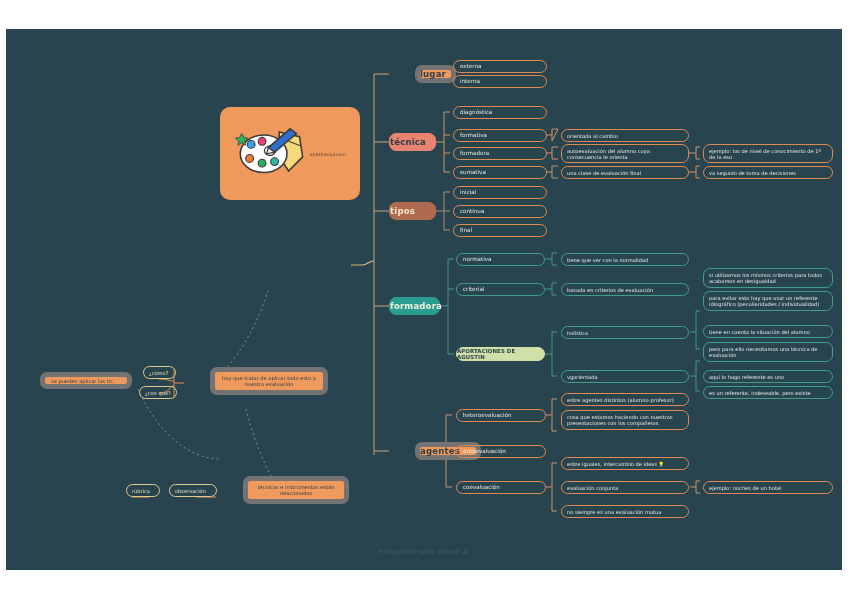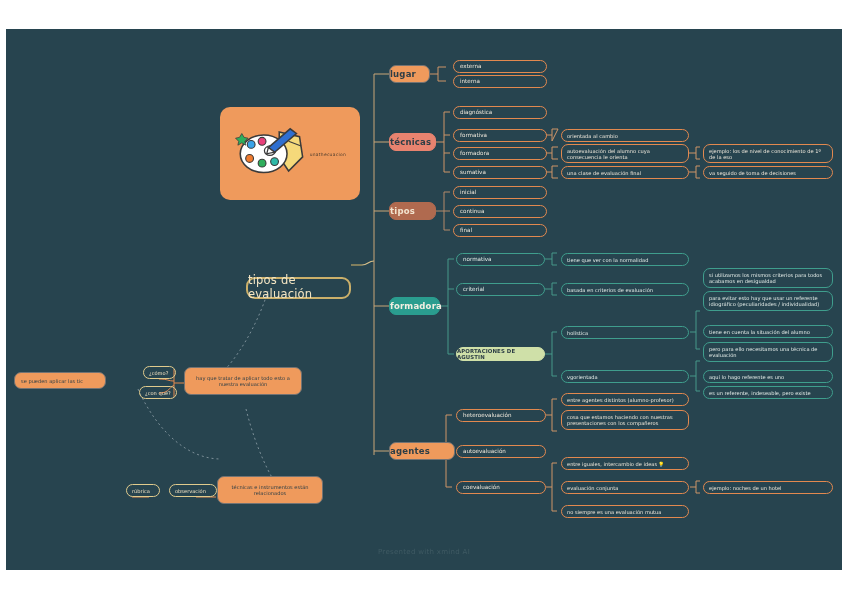--- a/index.html
+++ b/index.html
@@ -16,21 +16,21 @@
   .node{
     position:absolute;box-sizing:border-box;
     display:flex;align-items:center;
     border-radius:7px;
     line-height:1.18;
     white-space:normal;
   }
   .node span{display:block;width:100%;}
 
   
-  .n-orange-solid{background:#ef9a5c;color:#2d3e46;border:1px solid #737373;}
+  .n-orange-solid{background:#ef9a5c;color:#2d3e46;border:5px solid #737373;margin-left:26px;}
   .n-salmon-solid{background:#e8836f;color:#2d3e46;border:1px solid #e8836f;}
   .n-brown-solid{background:#b06a4f;color:#f3e4cf;border:1px solid #b06a4f;}
   .n-teal-solid{background:#2a9d8f;color:#f2efe2;border:1px solid #2a9d8f;}
   .n-green-solid{background:#cfe0a8;color:#2d3e46;border:1px solid #cfe0a8;}
   .n-outline-orange{background:transparent;color:#f0e9dc;border:1px solid #e2894f;}
   .n-outline-teal{background:transparent;color:#e6eeea;border:1px solid #3f9e8d;}
   .n-outline-gold2{background:transparent;color:#f2e3c3;border:1px solid #e0cb8d;}
 
   .center-node{
     border-radius:9px;border:2px solid #cbb06a;background:transparent;
@@ -195,36 +195,33 @@
         <circle cx="36" cy="48" r="5" fill="#2fae5c" stroke="#3b3b3b" stroke-width="1.4"></circle>
         <circle cx="36" cy="20" r="5" fill="#e8407a" stroke="#3b3b3b" stroke-width="1.4"></circle>
         <circle cx="52" cy="46" r="5" fill="#2fb9a8" stroke="#3b3b3b" stroke-width="1.4"></circle>
         <path d="M44 28 L72 4 L80 10 L52 34 Z" fill="#2f6fd0" stroke="#3b3b3b" stroke-width="2"></path>
         <path d="M44 28 L52 34 L42 36 Z" fill="#ffffff" stroke="#3b3b3b" stroke-width="1.6"></path>
         <path d="M10 10 l3 5 l5 1 l-4 4 l1 5 l-5 -3 l-5 3 l1 -5 l-4 -4 l5 -1 z" fill="#2fae5c" stroke="#3b3b3b" stroke-width="1"></path>
       </svg>
       <div class="cap">unathecuacion</div>
     </div>
 
-    <div class="node center-node" style="left:240px;top:248px;width:105px;height:22px;">
-      <span>tipos de evaluación</span>
-    </div>
 
     <div class="node n-orange-solid branch-label" style="left:383px;top:36px;width:41px;height:18px;">
       <span>lugar</span>
     </div>
     <div class="node n-outline-orange leaf" style="left:447px;top:31px;width:94px;height:13px;">
       <span>externa</span>
     </div>
     <div class="node n-outline-orange leaf" style="left:447px;top:46px;width:94px;height:13px;">
       <span>interna</span>
     </div>
 
     <div class="node n-salmon-solid branch-label" style="left:383px;top:104px;width:47px;height:18px;">
-      <span>técnicas</span>
+      <span>técnica</span>
     </div>
     <div class="node n-outline-orange leaf" style="left:447px;top:77px;width:94px;height:13px;">
       <span>diagnóstica</span>
     </div>
     <div class="node n-outline-orange leaf" style="left:447px;top:100px;width:94px;height:13px;">
       <span>formativa</span>
     </div>
     <div class="node n-outline-orange leaf" style="left:447px;top:118px;width:94px;height:13px;">
       <span>formadora</span>
     </div>

